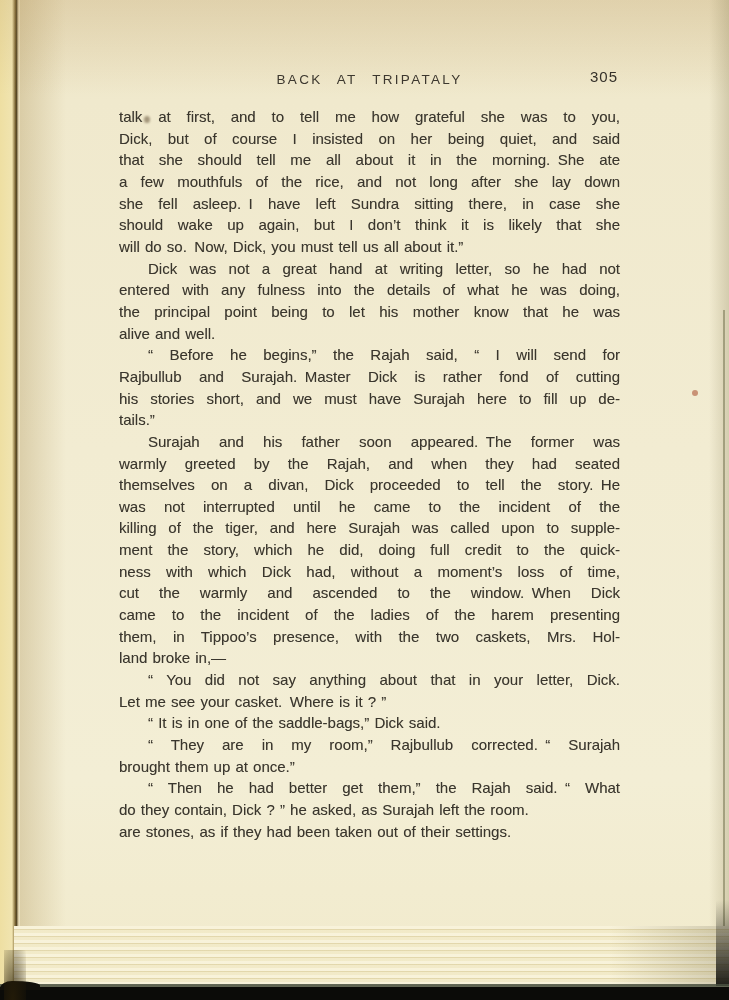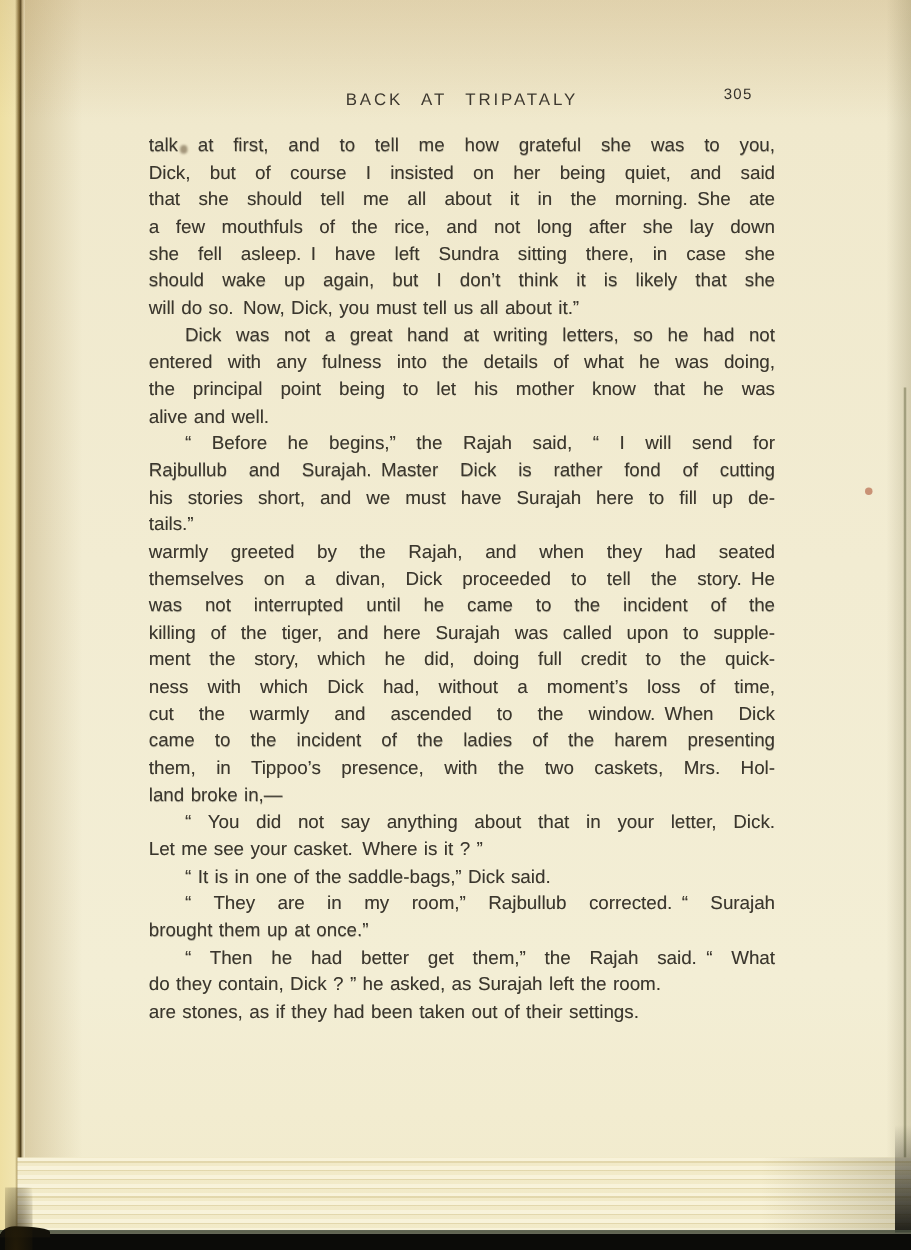--- a/index.html
+++ b/index.html
@@ -42,21 +42,21 @@
     background:#13110a; border-radius:30% 70% 0 0 / 90% 50% 0 0; }
   
   .speck-ink { position:absolute; left:144px; top:116px; width:6px; height:7px;
     background:rgba(70,50,25,0.45); border-radius:50%; filter:blur(1px); }
   .speck-red { position:absolute; left:692px; top:390px; width:6px; height:6px;
     background:rgba(168,72,42,0.55); border-radius:50%; filter:blur(0.5px); }
   
   .header { position:absolute; left:119px; top:70px; width:501px; height:22px; }
   .running-title { position:absolute; left:0; right:0; top:2px; text-align:center;
     font-size:13.5px; letter-spacing:2.3px; word-spacing:9px; color:#3d382f; }
-  .page-number { position:absolute; right:18px; top:-2px; font-size:12px;
+  .page-number { position:absolute; right:2px; top:-2px; font-size:15px;
     letter-spacing:1px; color:#35312a; }
   
   .text-block { position:absolute; left:119px; top:106px; width:501px;
     font-size:15px; line-height:21.65px; color:#3a362d;
     text-shadow:0.2px 0.2px 0 rgba(58,54,45,0.35); }
   .line { text-align:justify; text-align-last:justify; word-spacing:1px; }
   .line.para-last { text-align-last:left; }
   .line.indent { text-indent:29px; }
 </style>
 </head>
@@ -76,28 +76,29 @@
   </div>
 
   <div class="text-block">
       <div class="line">talk at first, and to tell me how grateful she was to you,</div>
       <div class="line">Dick, but of course I insisted on her being quiet, and said</div>
       <div class="line">that she should tell me all about it in the morning. She ate</div>
       <div class="line">a few mouthfuls of the rice, and not long after she lay down</div>
       <div class="line">she fell asleep. I have left Sundra sitting there, in case she</div>
       <div class="line">should wake up again, but I don’t think it is likely that she</div>
       <div class="line para-last">will do so. Now, Dick, you must tell us all about it.”</div>
-      <div class="line indent">Dick was not a great hand at writing letters, so he had not</div>
+      <div class="line indent">Dick was not a great hand at writing letter, so he had not</div>
       <div class="line">entered with any fulness into the details of what he was doing,</div>
       <div class="line">the principal point being to let his mother know that he was</div>
       <div class="line para-last">alive and well.</div>
       <div class="line indent">“ Before he begins,” the Rajah said, “ I will send for</div>
       <div class="line">Rajbullub and Surajah. Master Dick is rather fond of cutting</div>
       <div class="line">his stories short, and we must have Surajah here to fill up de-</div>
       <div class="line para-last">tails.”</div>
+      <div class="line indent">Surajah and his father soon appeared. The former was</div>
       <div class="line">warmly greeted by the Rajah, and when they had seated</div>
       <div class="line">themselves on a divan, Dick proceeded to tell the story. He</div>
       <div class="line">was not interrupted until he came to the incident of the</div>
       <div class="line">killing of the tiger, and here Surajah was called upon to supple-</div>
       <div class="line">ment the story, which he did, doing full credit to the quick-</div>
       <div class="line">ness with which Dick had, without a moment’s loss of time,</div>
       <div class="line">cut the warmly and ascended to the window. When Dick</div>
       <div class="line">came to the incident of the ladies of the harem presenting</div>
       <div class="line">them, in Tippoo’s presence, with the two caskets, Mrs. Hol-</div>
       <div class="line para-last">land broke in,—</div>

